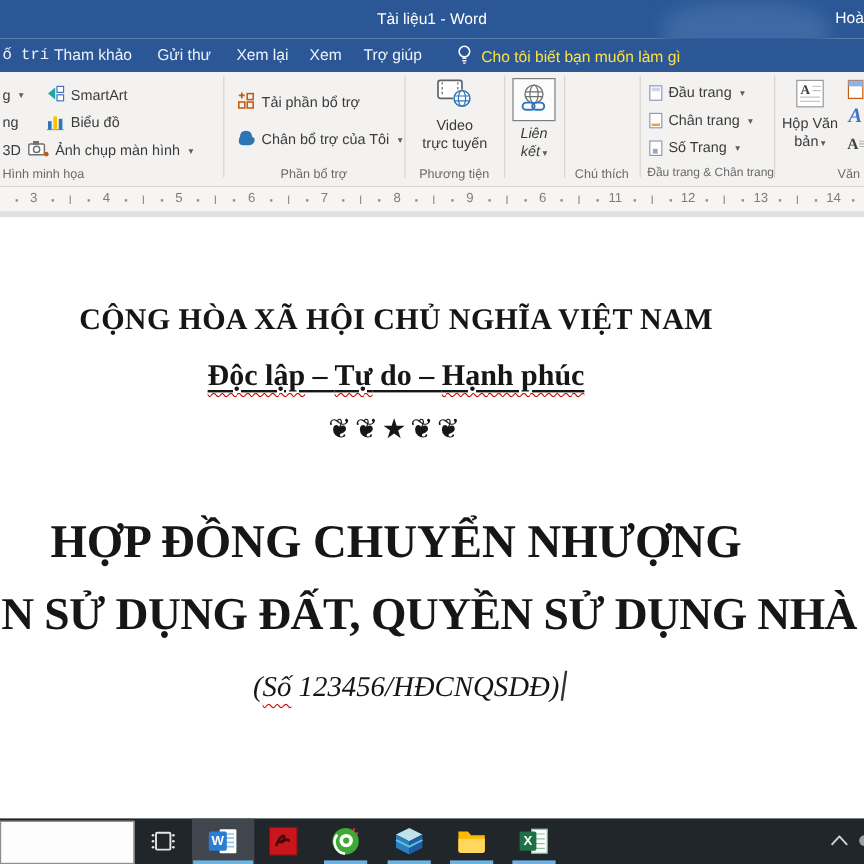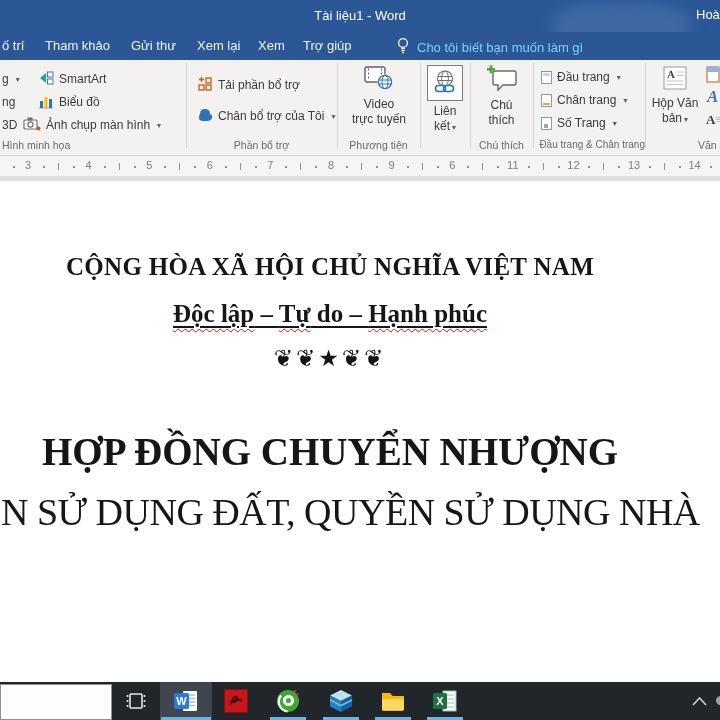--- a/index.html
+++ b/index.html
@@ -10,21 +10,21 @@
   
   #titlebar { position:absolute; left:0; top:0; width:720px; height:32px; background:#2b5797; }
   #titlebar .title { position:absolute; left:0; top:8px; width:720px; text-align:center;
     color:#fff; font-size:13px; }
   #titlebar .account { position:absolute; left:696px; top:7px; color:#fff; font-size:13px; white-space:nowrap; }
   .redact { position:absolute; background:#3e69a4; filter:blur(7px); border-radius:40%; }
 
   
   #tabrow { position:absolute; left:0; top:32px; width:720px; height:28px; background:#2b5797; }
   .tab { position:absolute; top:6px; color:#eef3fa; font-size:13px; white-space:nowrap; cursor:default; }
-  #tellme { position:absolute; left:396px; top:5px; color:#7dd3fc; font-size:13px; display:flex; gap:7px; align-items:center; }
+  #tellme { position:absolute; left:380px; top:5px; color:#fde047; font-size:13px; display:flex; gap:7px; align-items:center; }
 
   
   #ribbon { position:absolute; left:0; top:60px; width:720px; height:96px; background:#f3f2f1;
     border-bottom:1px solid #d8d5d2; font-size:12px; color:#3b3b3b; }
   .vdiv { position:absolute; top:3px; height:85px; width:1px; background:#d8d5d2; }
   .glabel { position:absolute; top:79px; font-size:10.5px; color:#6a6a6a; white-space:nowrap; }
   .rrow { position:absolute; height:18px; display:flex; align-items:center; gap:5px; white-space:nowrap; }
   .arr { font-size:8px; color:#5f5f5f; margin-left:2px; }
   .bigbtn { position:absolute; text-align:center; }
   .bigbtn .bl { display:block; font-size:12px; line-height:15px; }
@@ -45,21 +45,21 @@
   
   #page { position:absolute; left:0; top:181px; width:720px; height:501px; background:#fff; overflow:hidden;
     font-family:"Liberation Serif","DejaVu Serif",serif; color:#161616; }
   .center660 { position:absolute; left:0; width:660px; text-align:center; }
   #doc-line1 { top:72px; font-size:25px; font-weight:bold; letter-spacing:.3px; }
   #doc-motto { top:119px; font-size:25px; font-weight:bold;
     text-decoration:underline 2px #161616; text-underline-offset:4px; }
   .msp { text-decoration:underline wavy 1px #cc1111; text-underline-offset:6px; }
   #doc-ornament { top:164px; font-size:23px; letter-spacing:3px; font-family:"DejaVu Sans",sans-serif; }
   #doc-heading1 { top:248px; font-size:39px; font-weight:bold; }
-  #doc-heading2 { position:absolute; left:1px; top:309px; font-size:38px; font-weight:normal;
+  #doc-heading2 { position:absolute; left:1px; top:309px; font-size:38px; font-weight:bold;
     white-space:nowrap; letter-spacing:-0.5px; }
   #doc-subtitle { top:378px; font-size:24px; font-style:italic; padding-left:22px; }
   .caret { display:inline-block; width:2px; height:25px; background:#333; margin-left:3px;
     vertical-align:-4px; transform:skewX(-8deg); }
 
   
   #taskbar { position:absolute; left:0; top:682px; width:720px; height:38px; background:#21262b; overflow:hidden; }
   #tb-search { position:absolute; left:0; top:2px; width:112px; height:36px; background:#fdfdfd;
     border:1px solid #8f8f8f; }
   .slot { position:absolute; top:0; height:38px; width:48px; display:flex; align-items:center; justify-content:center; }
@@ -75,21 +75,21 @@
 <div id="stage">
 
   <div id="titlebar">
     <div class="redact" style="left:552px; top:2px; width:138px; height:50px;"></div>
     <div class="title">Tài liệu1 - Word</div>
     <div class="account">Hoà</div>
   </div>
 
   <div id="tabrow">
     <div id="tabs-holder">
-        <span class="tab" style="left: 2px;">ố trí</span>
+        <span class="tab" style="left: 2px; font-family: Liberation Mono, monospace;">ố trí</span>
         <span class="tab" style="left: 45px;">Tham khảo</span>
         <span class="tab" style="left: 131px;">Gửi thư</span>
         <span class="tab" style="left: 197px;">Xem lại</span>
         <span class="tab" style="left: 258px;">Xem</span>
         <span class="tab" style="left: 303px;">Trợ giúp</span>
       </div>
     <div id="tellme">
       <span>
         <svg width="14" height="17" viewBox="0 0 14 17">
           <circle cx="7" cy="6" r="4.4" fill="none" stroke="#fff" stroke-width="1.3"></circle>
@@ -199,35 +199,25 @@
       <span>
         <svg width="26" height="26">
             <circle cx="13" cy="9.5" r="7.5" fill="none" stroke="#707070" stroke-width="1.1"></circle>
         <ellipse cx="13" cy="9.5" rx="3.4" ry="7.5" fill="none" stroke="#707070"></ellipse>
         <path d="M5.8 7.5 h14.4 M5.8 11.5 h14.4" stroke="#707070"></path>
         <rect x="3.5" y="16.5" width="10" height="6" rx="3" fill="none" stroke="#2e75b6" stroke-width="1.6"></rect>
         <rect x="11.5" y="16.5" width="10" height="6" rx="3" fill="none" stroke="#2e75b6" stroke-width="1.6"></rect>
           </svg>
       </span>
     </div>
-    <div class="bigbtn" style="left:420px; top:44px; width:50px;">
+    <div class="bigbtn" style="left:420px; top:44px; width:50px;font-style:italic;">
       <span class="bl">Liên</span>
       <span class="bl"><span>kết</span><span class="arr">▾</span></span>
     </div>
 
-    <div class="bigbtn" style="left:470px; top:4px; width:63px;">
-      <span>
-        <svg width="32" height="30">
-            <path d="M9 7 h19 a2 2 0 0 1 2 2 v10 a2 2 0 0 1 -2 2 h-11 l-5 5 v-5 h-3 a2 2 0 0 1 -2 -2 v-10 a2 2 0 0 1 2 -2 Z" fill="#fff" stroke="#6a6a6a" stroke-width="1.4"></path>
-        <path d="M5 1.2 v8 M1 5.2 h8" stroke="#4ea72e" stroke-width="2.6"></path>
-          </svg>
-      </span>
-      <span class="bl" style="margin-top:1px;">Chú</span>
-      <span class="bl">thích</span>
-    </div>
     <div class="glabel" style="left:470px; width:63px; text-align:center;">Chú thích</div>
 
     <div class="rrow" style="left:541px; top:8px;">
       <span class="pageicon top"></span>
       <span>Đầu trang</span>
         <span class="arr">▾</span>
     </div>
     <div class="rrow" style="left:541px; top:31px;">
       <span class="pageicon bottom"></span>
       <span>Chân trang</span>
@@ -312,20 +302,21 @@
       <div class="rdot" style="left: 709.6px;"></div>
     </div>
   <div id="ruler-edge"></div>
 
   <div id="page">
     <div id="doc-motto" class="center660"><span class="msp">Độc lập</span><span> – </span><span class="msp">Tự</span><span> do – </span><span class="msp">Hạnh phúc</span></div>
     <div id="doc-line1" class="center660">CỘNG HÒA XÃ HỘI CHỦ NGHĨA VIỆT NAM</div>
     <div id="doc-ornament" class="center660">❦❦★❦❦</div>
     <div id="doc-heading1" class="center660">HỢP ĐỒNG CHUYỂN NHƯỢNG</div>
     <div id="doc-heading2">N SỬ DỤNG ĐẤT, QUYỀN SỬ DỤNG NHÀ</div>
+    <div id="doc-subtitle" class="center660"><span>(</span><span class="msp">Số</span><span> 123456/HĐCNQSDĐ)</span><span class="caret"></span></div>
   </div>
 
   <div id="taskbar">
     <div id="tb-search"></div>
     <div id="tb-apps">
         <div class="slot" style="left: 112px;">
           <svg width="22" height="22" viewBox="0 0 22 22">
             <rect x="5" y="4" width="12" height="14" rx="1" fill="none" stroke="#e6e6e6" stroke-width="1.6"></rect>
             <g fill="#e6e6e6">
               <circle cx="2.5" cy="6" r="1.1"></circle>

